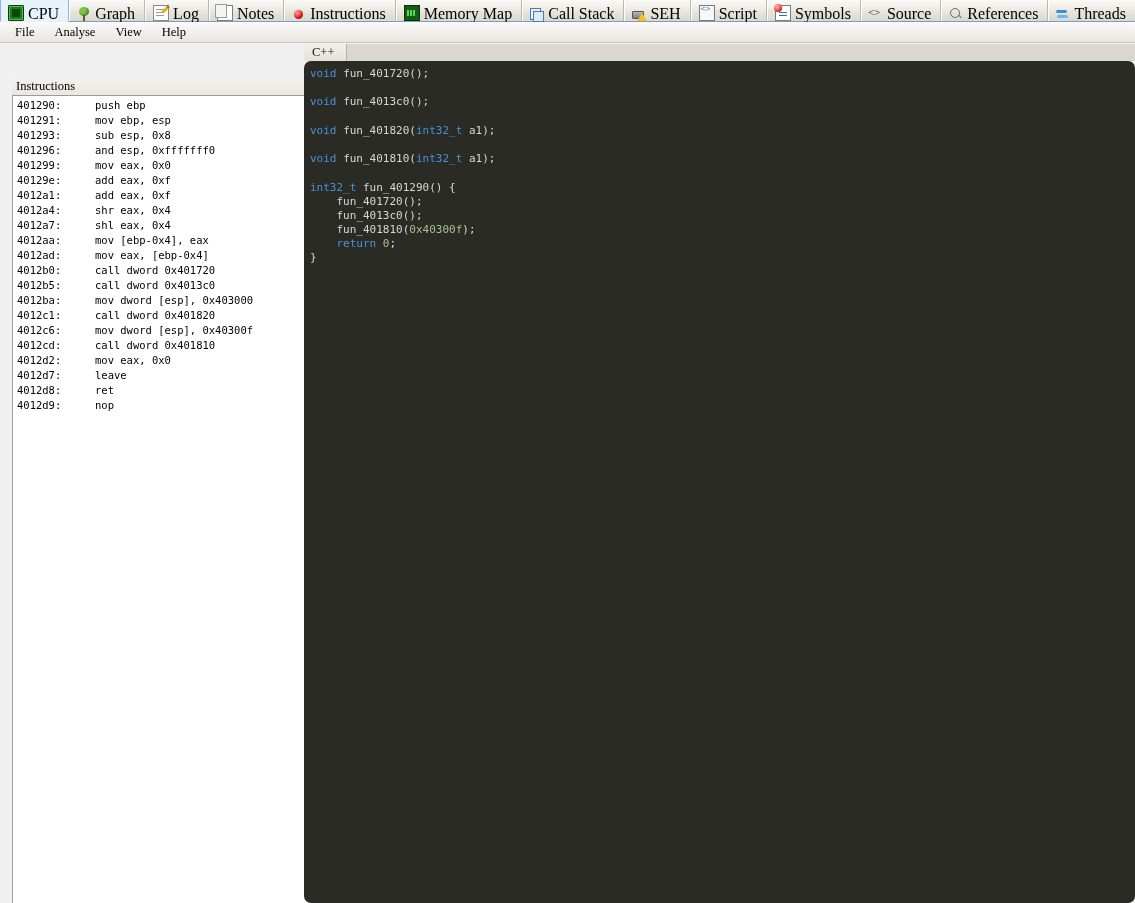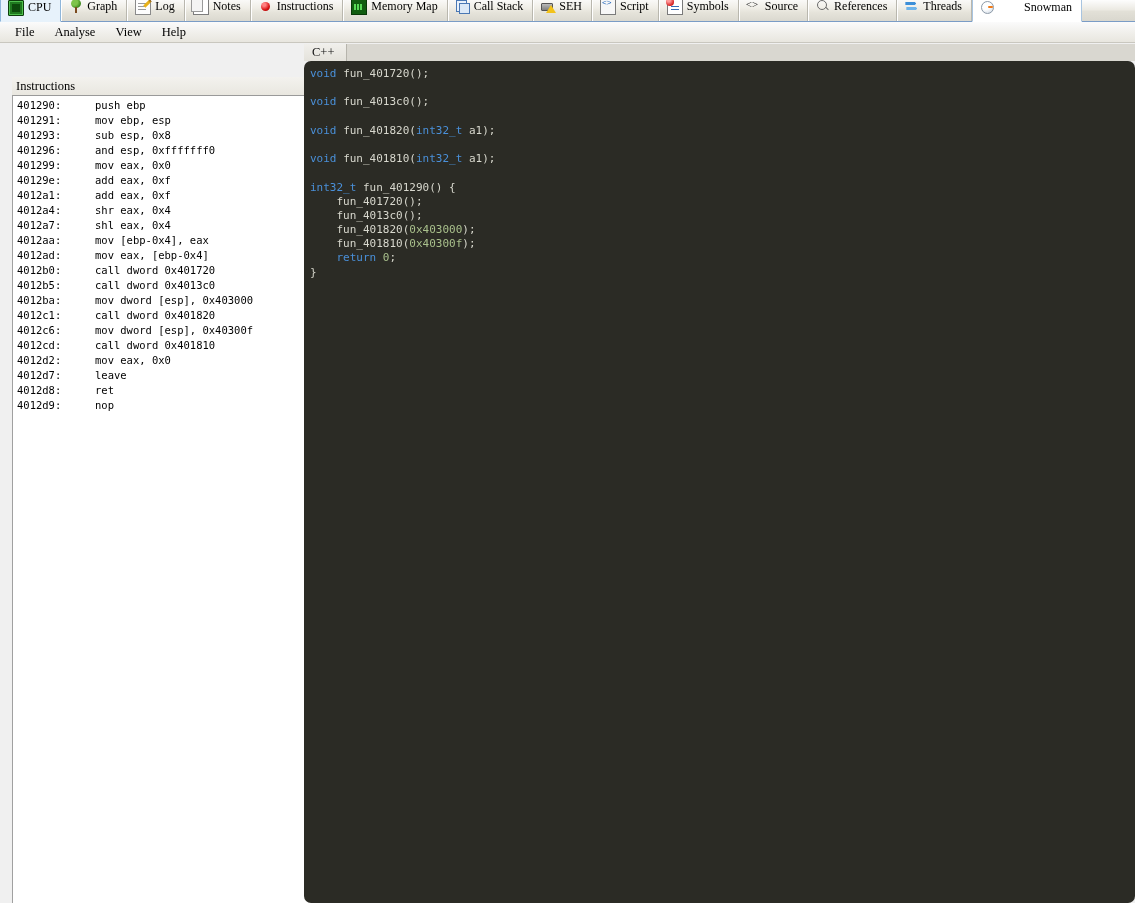--- a/index.html
+++ b/index.html
@@ -19,24 +19,24 @@
     width: 1135px; height: 22px;
     background: linear-gradient(to bottom, #fdfdfd 0%, #eceae3 45%, #e2e0d7 55%, #d9d7ce 100%);
     border-bottom: 1px solid #7a9cc6;
     display: flex;
     align-items: flex-end;
     box-sizing: border-box;
   }
   .tab {
     height: 22px;
     display: flex;
-    align-items: flex-start;
+    align-items: flex-end;
     gap: 4px;
     padding: 0 9px 0 7px;
-    font-size: 12px;
+    font-size: 16px;
     color: #000;
     white-space: nowrap;
     box-sizing: border-box;
     background: linear-gradient(to bottom, #fbfbfa 0%, #f0eee7 40%, #e6e4db 60%, #dad8cf 100%);
     border-right: 1px solid #b9b7ae;
     border-left: 1px solid #ffffff;
     position: relative;
   }
   .tab:first-child { border-left: none; }
   .tab.active {
@@ -538,18 +538,17 @@
       <div class="code-line">&nbsp;</div>
       <div class="code-line"><span class="kw">void </span><span class="id">fun_4013c0();</span></div>
       <div class="code-line">&nbsp;</div>
       <div class="code-line"><span class="kw">void </span><span class="id">fun_401820(</span><span class="kw">int32_t </span><span class="id">a1);</span></div>
       <div class="code-line">&nbsp;</div>
       <div class="code-line"><span class="kw">void </span><span class="id">fun_401810(</span><span class="kw">int32_t </span><span class="id">a1);</span></div>
       <div class="code-line">&nbsp;</div>
       <div class="code-line"><span class="kw">int32_t </span><span class="id">fun_401290() {</span></div>
       <div class="code-line"><span class="id">    fun_401720();</span></div>
       <div class="code-line"><span class="id">    fun_4013c0();</span></div>
-      <div class="code-line"><span class="id">    fun_401820(</span><span class="num">0x403000</span><span class="id">);</span></div>
       <div class="code-line"><span class="id">    fun_401810(</span><span class="num">0x40300f</span><span class="id">);</span></div>
       <div class="code-line"><span class="id">    </span><span class="kw">return </span><span class="num">0</span><span class="id">;</span></div>
       <div class="code-line"><span class="punc">}</span></div>
     </div>
 </div>
 
 </body></html>

